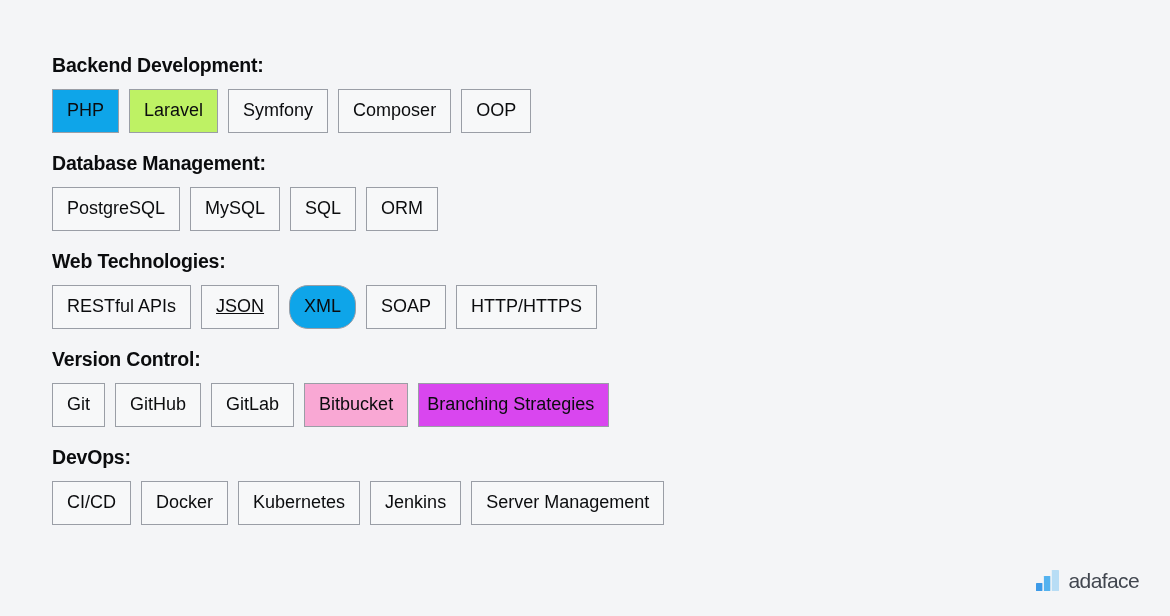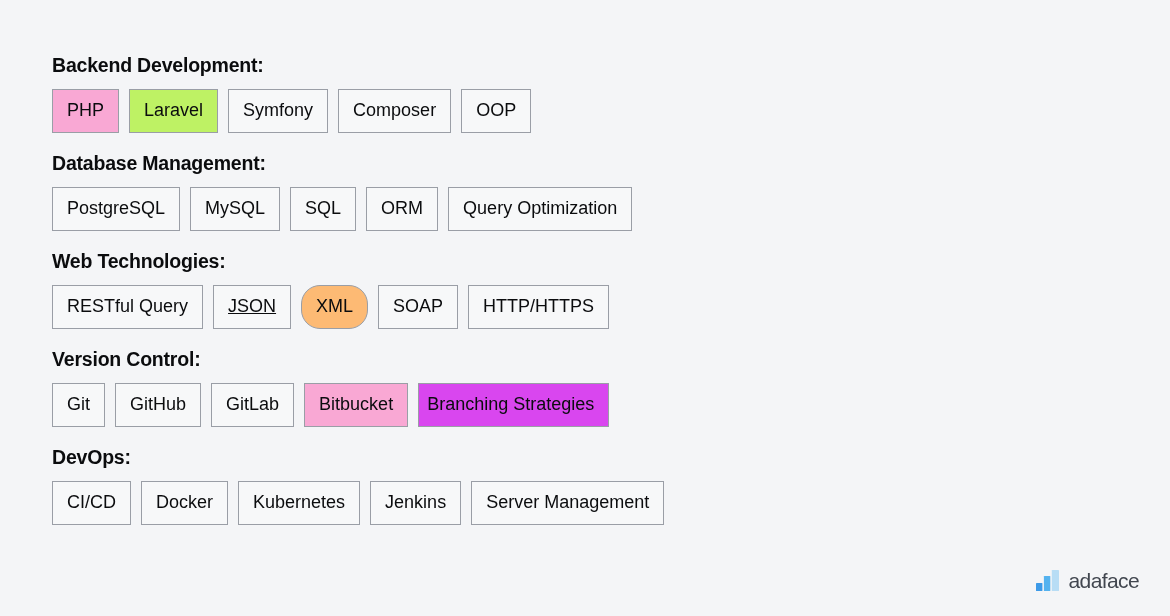--- a/index.html
+++ b/index.html
@@ -84,43 +84,42 @@
     font-weight: normal;
   }
 </style>
 </head>
 <body style="background: rgb(244, 245, 247);">
 
 <div id="skills-panel">
     <div class="skill-section sec-0">
       <div class="section-heading" style="color: rgb(11, 12, 14);">Backend Development:</div>
       <div class="tag-row">
-        <div class="tag-chip" style="border-color: rgb(154, 158, 166); background: #f9a8d4; color: rgb(11, 12, 14);">PHP</div>
+        <div class="tag-chip" style="border-color: rgb(154, 158, 166); background: #0ea5e9; color: rgb(11, 12, 14);">PHP</div>
         <div class="tag-chip" style="border-color: rgb(154, 158, 166); background: #bef264; color: rgb(11, 12, 14);">Laravel</div>
         <div class="tag-chip" style="border-color: rgb(154, 158, 166); background: rgb(247, 248, 249); color: rgb(11, 12, 14);">Symfony</div>
         <div class="tag-chip" style="border-color: rgb(154, 158, 166); background: rgb(247, 248, 249); color: rgb(11, 12, 14);">Composer</div>
         <div class="tag-chip" style="border-color: rgb(154, 158, 166); background: rgb(247, 248, 249); color: rgb(11, 12, 14);">OOP</div>
       </div>
     </div>
     <div class="skill-section sec-1">
       <div class="section-heading" style="color: rgb(11, 12, 14);">Database Management:</div>
       <div class="tag-row">
         <div class="tag-chip" style="border-color: rgb(154, 158, 166); background: rgb(247, 248, 249); color: rgb(11, 12, 14);">PostgreSQL</div>
         <div class="tag-chip" style="border-color: rgb(154, 158, 166); background: rgb(247, 248, 249); color: rgb(11, 12, 14);">MySQL</div>
         <div class="tag-chip" style="border-color: rgb(154, 158, 166); background: rgb(247, 248, 249); color: rgb(11, 12, 14);">SQL</div>
         <div class="tag-chip" style="border-color: rgb(154, 158, 166); background: rgb(247, 248, 249); color: rgb(11, 12, 14);">ORM</div>
-        <div class="tag-chip" style="border-color: rgb(154, 158, 166); background: rgb(247, 248, 249); color: rgb(11, 12, 14);">Query Optimization</div>
       </div>
     </div>
     <div class="skill-section sec-2">
       <div class="section-heading" style="color: rgb(11, 12, 14);">Web Technologies:</div>
       <div class="tag-row">
-        <div class="tag-chip" style="border-color: rgb(154, 158, 166); background: rgb(247, 248, 249); color: rgb(11, 12, 14);">RESTful Query</div>
+        <div class="tag-chip" style="border-color: rgb(154, 158, 166); background: rgb(247, 248, 249); color: rgb(11, 12, 14);">RESTful APIs</div>
         <div class="tag-chip" style="border-color: rgb(154, 158, 166); background: rgb(247, 248, 249); color: rgb(11, 12, 14); text-decoration: underline;">JSON</div>
-        <div class="tag-chip" style="border-color: rgb(154, 158, 166); background: #fdba74; color: rgb(11, 12, 14); border-radius: 19px;">XML</div>
+        <div class="tag-chip" style="border-color: rgb(154, 158, 166); background: #0ea5e9; color: rgb(11, 12, 14); border-radius: 19px;">XML</div>
         <div class="tag-chip" style="border-color: rgb(154, 158, 166); background: rgb(247, 248, 249); color: rgb(11, 12, 14);">SOAP</div>
         <div class="tag-chip" style="border-color: rgb(154, 158, 166); background: rgb(247, 248, 249); color: rgb(11, 12, 14);">HTTP/HTTPS</div>
       </div>
     </div>
     <div class="skill-section sec-3">
       <div class="section-heading" style="color: rgb(11, 12, 14);">Version Control:</div>
       <div class="tag-row">
         <div class="tag-chip" style="border-color: rgb(154, 158, 166); background: rgb(247, 248, 249); color: rgb(11, 12, 14);">Git</div>
         <div class="tag-chip" style="border-color: rgb(154, 158, 166); background: rgb(247, 248, 249); color: rgb(11, 12, 14);">GitHub</div>
         <div class="tag-chip" style="border-color: rgb(154, 158, 166); background: rgb(247, 248, 249); color: rgb(11, 12, 14);">GitLab</div>

